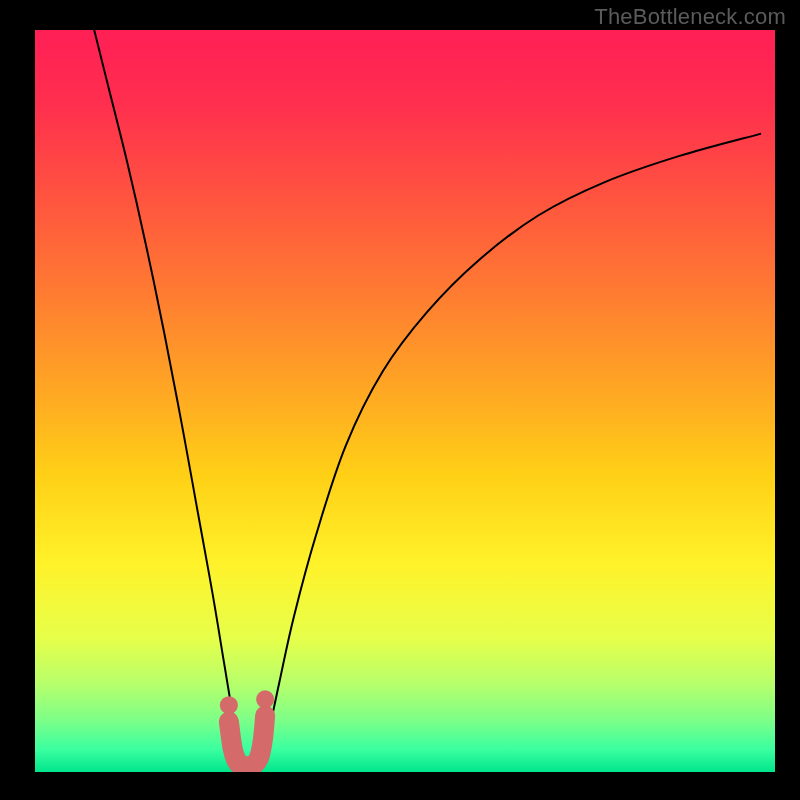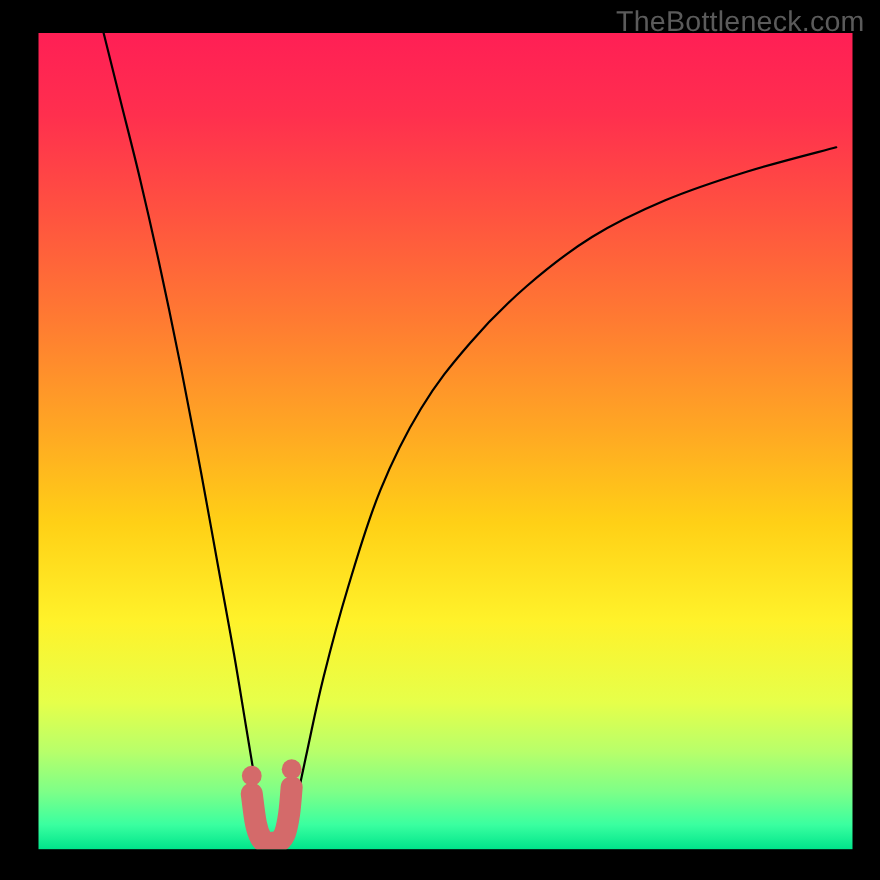--- a/index.html
+++ b/index.html
@@ -15,21 +15,21 @@
     position: absolute;
     top: 0; left: 0;
     width: 800px; height: 800px;
     background: #000;
   }
   .watermark {
     position: absolute;
     top: 4px;
     right: 14px;
     color: #5b5b5b;
-    font-size: 26px;
+    font-size: 22px;
     font-weight: 500;
     letter-spacing: 0.2px;
     z-index: 5;
   }
   svg { display: block; }
 </style>
 </head>
 <body>
 
 <div class="frame">

